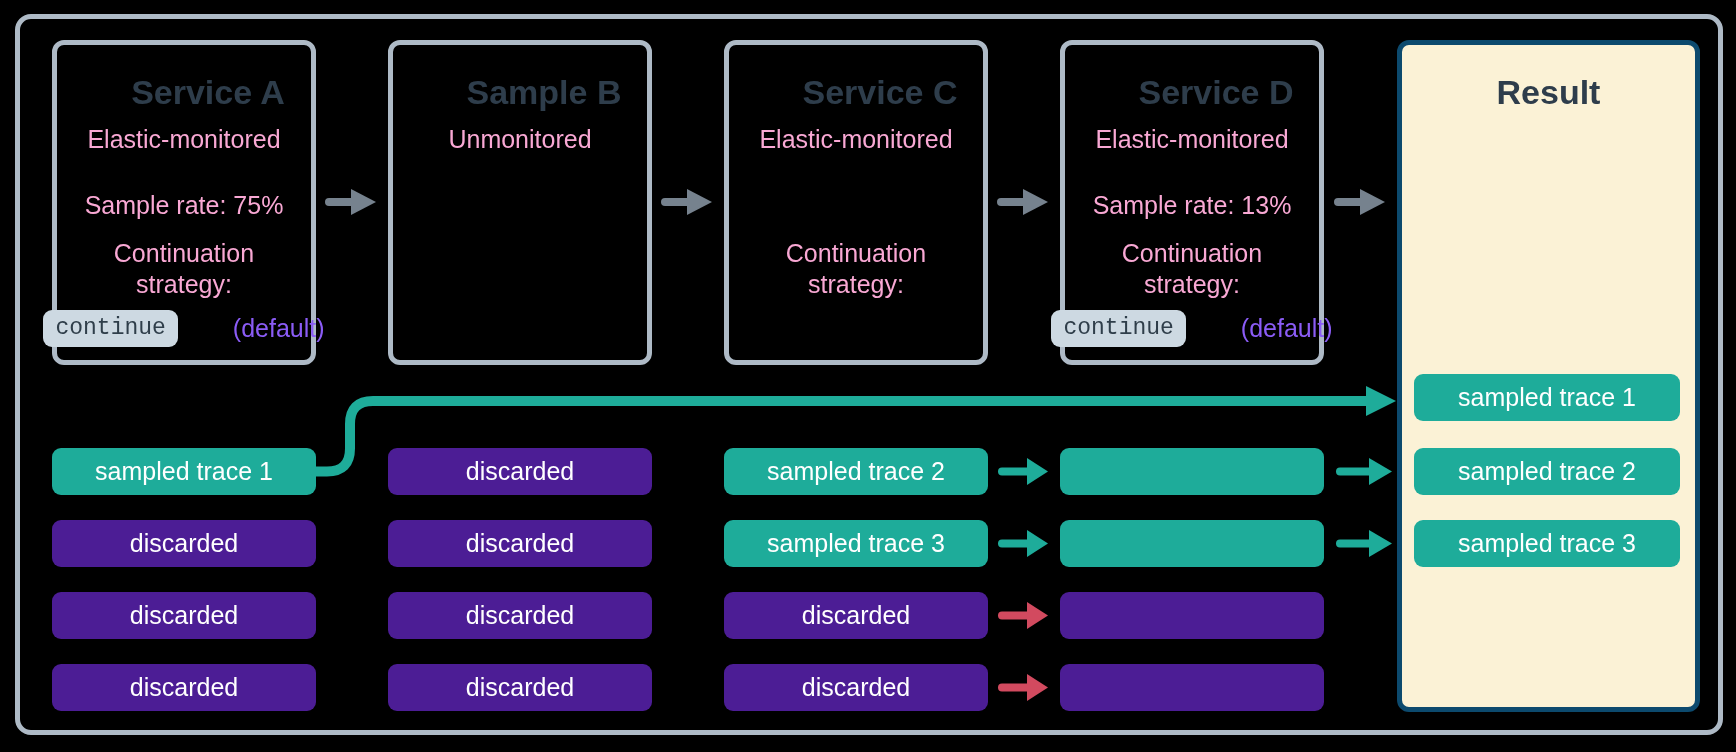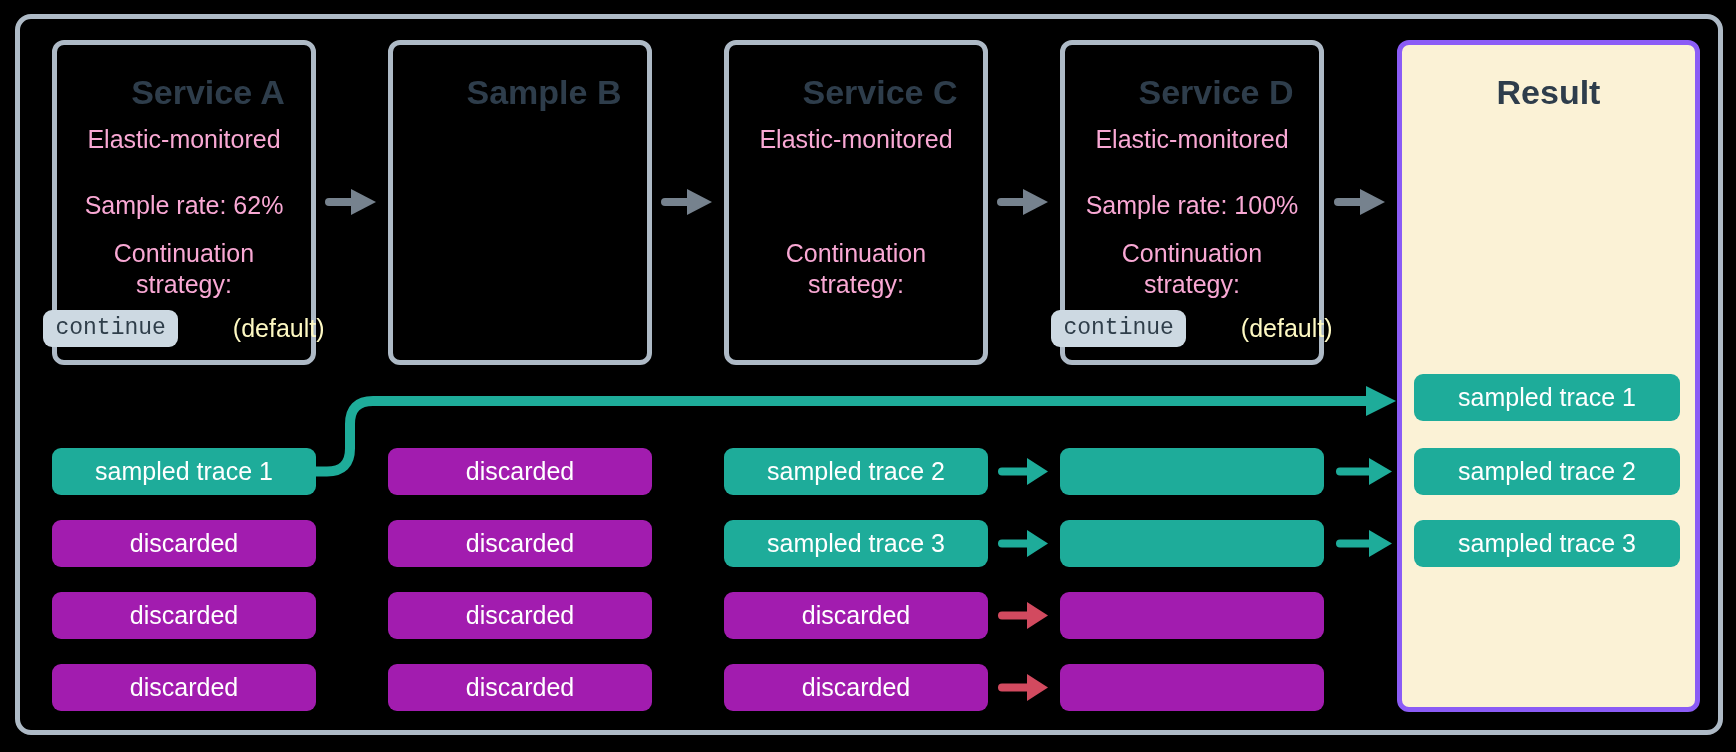--- a/index.html
+++ b/index.html
@@ -60,50 +60,50 @@
     background: #CDD9E2;
     color: #2F3E4A;
     font-family: "Liberation Mono", "DejaVu Sans Mono", monospace;
     font-size: 23px;
     padding: 5px 12px 6px 12px;
     border-radius: 9px;
     white-space: nowrap;
   }
   .strategy-note {
     font-size: 25px;
-    color: #fef9c3;
+    color: #8b5cf6;
     white-space: nowrap;
     margin-left: 32px;
   }
   .result-box {
     position: absolute;
     left: 1397px; top: 40px;
     width: 303px; height: 672px;
     background: #FBF2D6;
-    border: 5px solid #8b5cf6;
+    border: 5px solid #0c4a6e;
     border-radius: 12px;
     box-sizing: border-box;
   }
   .result-title {
     position: absolute; top: 28px; left: 0; right: 0;
     text-align: center;
     font-size: 34px; font-weight: bold;
     color: #2E3D4B;
   }
   .trace {
     position: absolute;
     width: 264px; height: 47px;
     border-radius: 9px;
     display: flex; align-items: center; justify-content: center;
     font-size: 25px;
     color: #FFFFFF;
     box-sizing: border-box;
   }
   .trace.sampled   { background: #1EAC9A; }
-  .trace.discarded { background: #a21caf; }
+  .trace.discarded { background: #4c1d95; }
   .row-1 { top: 448px; }
   .row-2 { top: 520px; }
   .row-3 { top: 592px; }
   .row-4 { top: 664px; }
   .col-a { left: 52px; }
   .col-b { left: 388px; }
   .col-c { left: 724px; }
   .col-d { left: 1060px; }
   .result-trace {
     position: absolute;
@@ -127,48 +127,49 @@
 </head>
 <body>
 
 <div class="canvas">
 
   <div class="outer-frame"></div>
 
   <div class="service-box svc-a">
     <div class="svc-title">Service A</div>
     <div class="svc-line svc-monitoring">Elastic-monitored</div>
-    <div class="svc-line svc-rate">Sample rate: 62%</div>
+    <div class="svc-line svc-rate">Sample rate: 75%</div>
     <div class="svc-line svc-continuation">
       <span>Continuation</span><br>
       <span>strategy:</span>
     </div>
     <div class="svc-strategy-row">
       <span class="code-badge">continue</span>
       <span class="strategy-note">(default)</span>
     </div>
   </div>
 
   <div class="service-box svc-b">
     <div class="svc-title">Sample B</div>
+    <div class="svc-line svc-monitoring">Unmonitored</div>
   </div>
 
   <div class="service-box svc-c">
     <div class="svc-title">Service C</div>
     <div class="svc-line svc-monitoring">Elastic-monitored</div>
     <div class="svc-line svc-continuation">
       <span>Continuation</span><br>
       <span>strategy:</span>
     </div>
   </div>
 
   <div class="service-box svc-d">
     <div class="svc-title">Service D</div>
     <div class="svc-line svc-monitoring">Elastic-monitored</div>
-    <div class="svc-line svc-rate">Sample rate: 100%</div>
+    <div class="svc-line svc-rate">Sample rate: 13%</div>
     <div class="svc-line svc-continuation">
       <span>Continuation</span><br>
       <span>strategy:</span>
     </div>
     <div class="svc-strategy-row">
       <span class="code-badge">continue</span>
       <span class="strategy-note">(default)</span>
     </div>
   </div>
 

